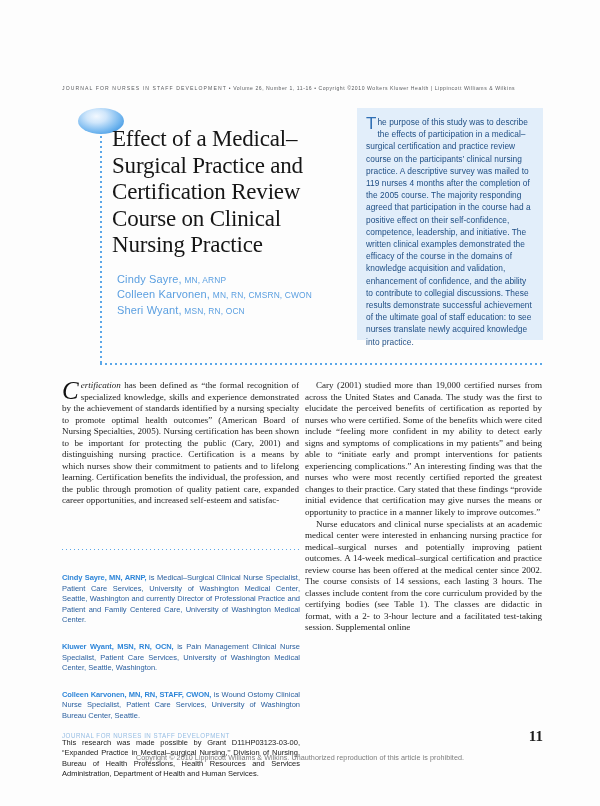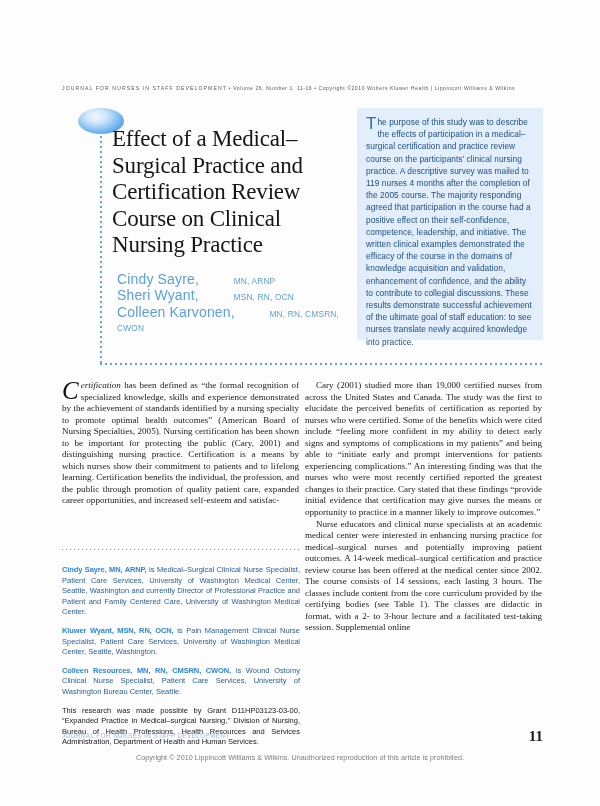--- a/index.html
+++ b/index.html
@@ -47,22 +47,22 @@
     color:#161616;
     letter-spacing:-0.2px;
   }
   .authors{
     position:absolute;left:117px;top:272px;width:240px;
     font-family:"Liberation Sans", sans-serif;
     font-size:9.1px;line-height:14.4px;
     color:#5b9fe0;
     letter-spacing:0.15px;
   }
-  .authors .nm{font-size:14px;text-align:center;}
-  .authors .cr{font-size:8.4px;margin-left:32px;}
+  .authors .nm{font-size:11px;text-align:center;}
+  .authors .cr{font-size:8.4px;}
   
   .abstract{
     position:absolute;left:357px;top:108px;width:186px;height:232px;
     background:#e2eefa;
     padding:8px 10px 8px 9px;
     box-sizing:border-box;
     font-family:"Liberation Sans", sans-serif;
     font-size:8.35px;line-height:12.2px;
     color:#1f4e84;
     letter-spacing:0.04px;
@@ -98,21 +98,21 @@
     background-image:linear-gradient(to right,#5aa7e8 0 1.4px, rgba(0,0,0,0) 1.4px 4px);
     background-size:4px 1px;
   }
   .footnotes{
     position:absolute;left:62px;top:557px;width:238px;
     font-family:"Liberation Sans", sans-serif;
     font-size:7.5px;line-height:10.6px;
     color:#2a5f9e;
     text-align:justify;
   }
-  .footnotes p{margin:8px 0 6px 0;}
+  .footnotes p{margin:16px 0 6px 0;}
   .footnotes b{color:#2f86d8;font-weight:700;letter-spacing:-0.1px;}
   .footnotes p.grant{color:#1a1a1a;}
   
   .footer-left{
     position:absolute;left:62px;top:731px;
     font-family:"Liberation Sans", sans-serif;
     font-size:6.2px;letter-spacing:0.5px;
     color:#96bde4;
     transform:scaleY(1.12);transform-origin:left top;
   }
@@ -146,47 +146,47 @@
   <div class="dotline-h"></div>
 
   <div class="title">Effect of a Medical–Surgical Practice and Certification Review Course on Clinical Nursing Practice</div>
 
   <div class="authors">
     <div>
       <span class="nm">Cindy  Sayre,</span>
       <span class="cr">MN, ARNP</span>
     </div>
     <div>
+      <span class="nm">Colleen  Karvonen,</span>
+      <span class="cr">MN, RN, CMSRN, CWON</span>
+    </div>
+    <div>
       <span class="nm">Sheri  Wyant,</span>
       <span class="cr">MSN, RN, OCN</span>
-    </div>
-    <div>
-      <span class="nm">Colleen  Karvonen,</span>
-      <span class="cr">MN, RN, CMSRN, CWON</span>
     </div>
   </div>
 
   <div class="abstract">
     <span class="dropT">T</span><span>he purpose of this study was to describe the effects of participation in a medical–surgical certification and practice review course on the participants’ clinical nursing practice. A descriptive survey was mailed to 119 nurses 4 months after the completion of the 2005 course. The majority responding agreed that participation in the course had a positive effect on their self-confidence, competence, leadership, and initiative. The written clinical examples demonstrated the efficacy of the course in the domains of knowledge acquisition and validation, enhancement of confidence, and the ability to contribute to collegial discussions. These results demonstrate successful achievement of the ultimate goal of staff education: to see nurses translate newly acquired knowledge into practice.</span>
   </div>
 
   <div class="col left">
     <p class="first"><span class="dropcap">C</span><span class="lead">ertification</span><span> has been defined as “the formal recognition of specialized knowledge, skills and experience demonstrated by the achievement of standards identified by a nursing specialty to promote optimal health outcomes” (American Board of Nursing Specialties, 2005). Nursing certification has been shown to be important for protecting the public (Cary, 2001) and distinguishing nursing practice. Certification is a means by which nurses show their commitment to patients and to lifelong learning. Certification benefits the individual, the profession, and the public through promotion of quality patient care, expanded career opportunities, and increased self-esteem and satisfac-</span></p>
   </div>
 
   <div class="col right">
     <p>Cary (2001) studied more than 19,000 certified nurses from across the United States and Canada. The study was the first to elucidate the perceived benefits of certification as reported by nurses who were certified. Some of the benefits which were cited include “feeling more confident in my ability to detect early signs and symptoms of complications in my patients” and being able to “initiate early and prompt interventions for patients experiencing complications.” An interesting finding was that the nurses who were most recently certified reported the greatest changes to their practice. Cary stated that these findings “provide initial evidence that certification may give nurses the means or opportunity to practice in a manner likely to improve outcomes.”</p>
     <p>Nurse educators and clinical nurse specialists at an academic medical center were interested in enhancing nursing practice for medical–surgical nurses and potentially improving patient outcomes. A 14-week medical–surgical certification and practice review course has been offered at the medical center since 2002. The course consists of 14 sessions, each lasting 3 hours. The classes include content from the core curriculum provided by the certifying bodies (see Table 1). The classes are didactic in format, with a 2- to 3-hour lecture and a facilitated test-taking session. Supplemental online</p>
   </div>
 
   <div class="fn-rule"></div>
   <div class="footnotes">
     <p><b>Cindy Sayre, MN, ARNP,</b><span> is Medical–Surgical Clinical Nurse Specialist, Patient Care Services, University of Washington Medical Center, Seattle, Washington and currently Director of Professional Practice and Patient and Family Centered Care, University of Washington Medical Center.</span></p>
     <p><b>Kluwer Wyant, MSN, RN, OCN,</b><span> is Pain Management Clinical Nurse Specialist, Patient Care Services, University of Washington Medical Center, Seattle, Washington.</span></p>
-    <p><b>Colleen Resources, MN, RN, CMSRN, CWON,</b><span> is Wound Ostomy Clinical Nurse Specialist, Patient Care Services, University of Washington Bureau Center, Seattle.</span></p>
+    <p><b>Colleen Karvonen, MN, RN, STAFF, CWON,</b><span> is Wound Ostomy Clinical Nurse Specialist, Patient Care Services, University of Washington Bureau Center, Seattle.</span></p>
     <p class="grant">This research was made possible by Grant D11HP03123-03-00, “Expanded Practice in Medical–surgical Nursing,’’ Division of Nursing, Bureau of Health Professions, Health Resources and Services Administration, Department of Health and Human Services.</p>
   </div>
 
   <div class="footer-left">JOURNAL FOR NURSES IN STAFF DEVELOPMENT</div>
   <div class="footer-page">11</div>
   <div class="copyright">Copyright © 2010 Lippincott Williams &amp; Wilkins. Unauthorized reproduction of this article is prohibited.</div>
 
 </div>
 
 </body></html>

